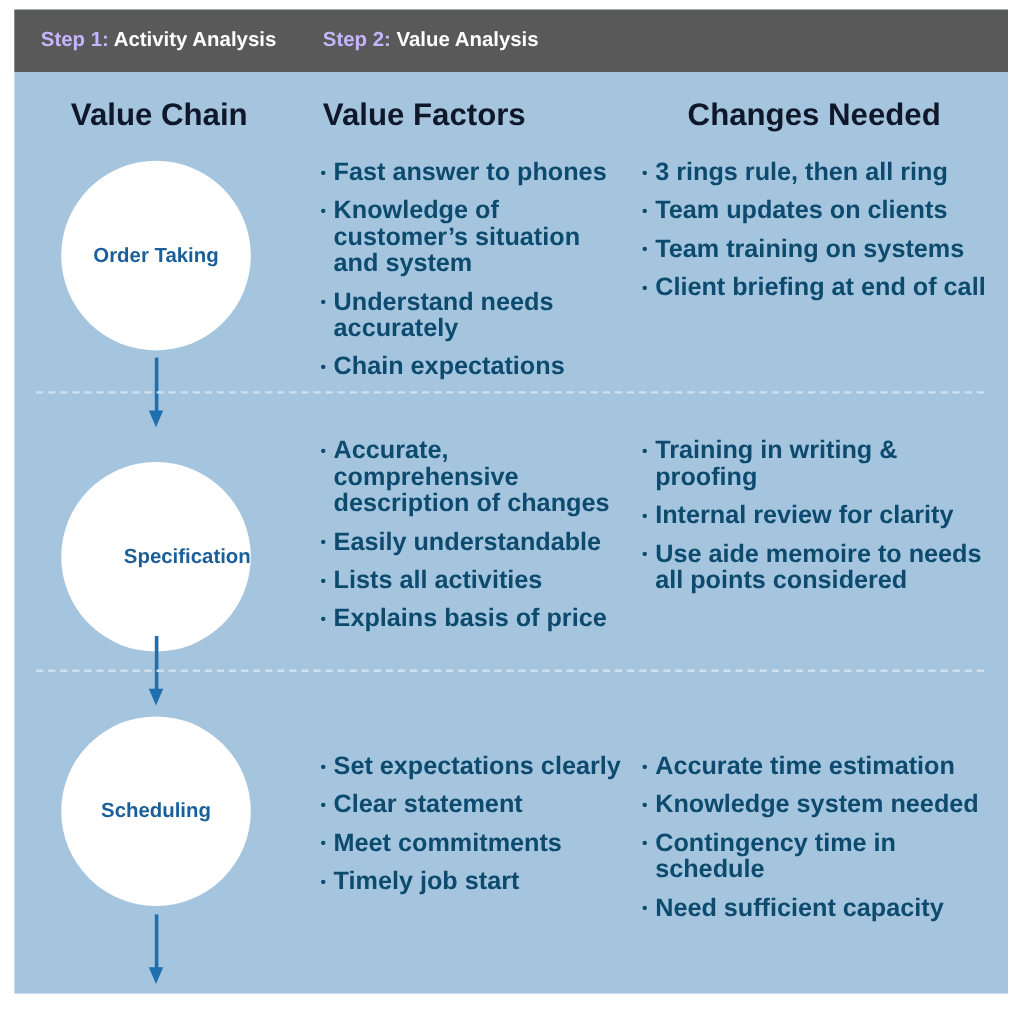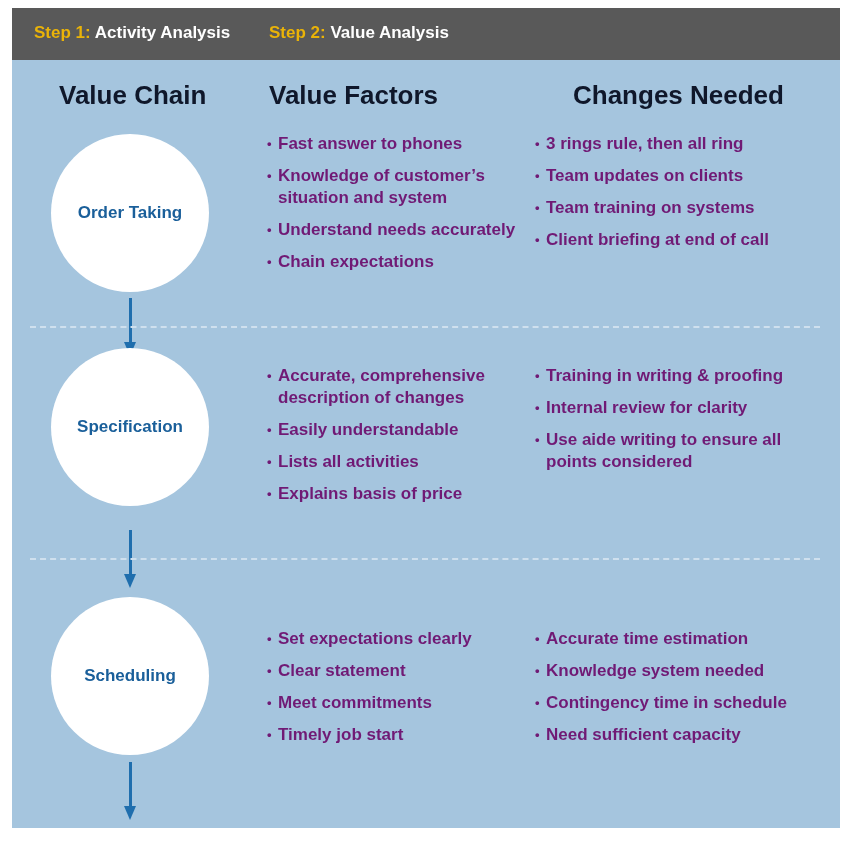--- a/index.html
+++ b/index.html
@@ -1,45 +1,45 @@
 <!DOCTYPE html>
 <html><head>
   <meta charset="utf-8">
   <style>
     html, body { margin: 0; padding: 0; background: #ffffff; }
     body { width: 851px; height: 851px; position: relative; overflow: hidden;
            font-family: "Liberation Sans", "DejaVu Sans", sans-serif; }
     .panel { position: absolute; left: 12px; top: 8px; width: 828px; height: 820px; background: #a5c5de; }
     .topbar { position: absolute; left: 0; top: 0; width: 828px; height: 52px; background: #595959; }
     .step { position: absolute; top: 15px; font-size: 17px; font-weight: bold; color: #ffffff; white-space: nowrap; }
-    .step .dim { color: #eab308; }
+    .step .dim { color: #c4b5fd; }
     .step1 { left: 22px; }
     .step2 { left: 257px; }
     .colhead { position: absolute; top: 72px; font-size: 26px; font-weight: bold; color: #0f172a; white-space: nowrap; }
     .ch1 { left: 47px; }
     .ch2 { left: 257px; }
     .ch3 { left: 525px; margin-left: 36px; }
     .circle { position: absolute; width: 158px; height: 158px; border-radius: 50%; background: #ffffff;
               display: flex; align-items: center; justify-content: center; }
     .circle span { font-size: 17px; font-weight: bold; color: #1a5f9a; }
     .c1 { left: 39px; top: 126px; }
-    .c2 { left: 39px; top: 340px; }
+    .c2 { left: 39px; top: 377px; justify-content: flex-end; }
     .c3 { left: 39px; top: 589px; }
     .arrow { position: absolute; left: 112px; width: 12px; }
     .arrow .shaft { position: absolute; left: 5px; top: 0; width: 3px; background: #1f6ead; }
     .arrow .head { position: absolute; left: 0; width: 0; height: 0;
                    border-left: 6px solid transparent; border-right: 6px solid transparent; border-top: 14px solid #1f6ead; }
     .a1 { top: 290px; height: 58px; } .a1 .shaft { height: 46px; } .a1 .head { top: 44px; }
     .a2 { top: 522px; height: 58px; } .a2 .shaft { height: 46px; } .a2 .head { top: 44px; }
     .a3 { top: 754px; height: 58px; } .a3 .shaft { height: 46px; } .a3 .head { top: 44px; }
     .divider { position: absolute; left: 18px; width: 790px; height: 0; border-top: 2px dashed #cfe0ee; }
     .d1 { top: 318px; }
     .d2 { top: 550px; }
     .list { position: absolute; margin: 0; padding: 0; list-style: none; }
-    .list li { position: relative; padding-left: 10px; font-size: 17px; font-weight: bold; color: #701a75;
+    .list li { position: relative; padding-left: 10px; font-size: 21px; font-weight: bold; color: #0c4a6e;
                line-height: 22px; margin-bottom: 10px; }
     .list li::before { content: "•"; position: absolute; left: -1px; top: 0; font-size: 13px; }
     .vf { left: 256px; width: 250px; }
     .cn { left: 524px; width: 290px; }
     .r1 { top: 125px; }
     .r2 { top: 357px; }
     .r3 { top: 620px; }
   </style>
 </head>
 <body>
@@ -86,21 +86,21 @@
   </div>
   <ul class="list vf r2">
     <li>Accurate, comprehensive description of changes</li>
     <li>Easily understandable</li>
     <li>Lists all activities</li>
     <li>Explains basis of price</li>
   </ul>
   <ul class="list cn r2">
     <li>Training in writing &amp; proofing</li>
     <li>Internal review for clarity</li>
-    <li>Use aide writing to ensure all points considered</li>
+    <li>Use aide memoire to needs all points considered</li>
   </ul>
   <div class="arrow a2">
     <div class="shaft"></div>
       <div class="head"></div>
   </div>
   <div class="divider d2"></div>
 
   <div class="circle c3">
     <span>Scheduling</span>
   </div>

